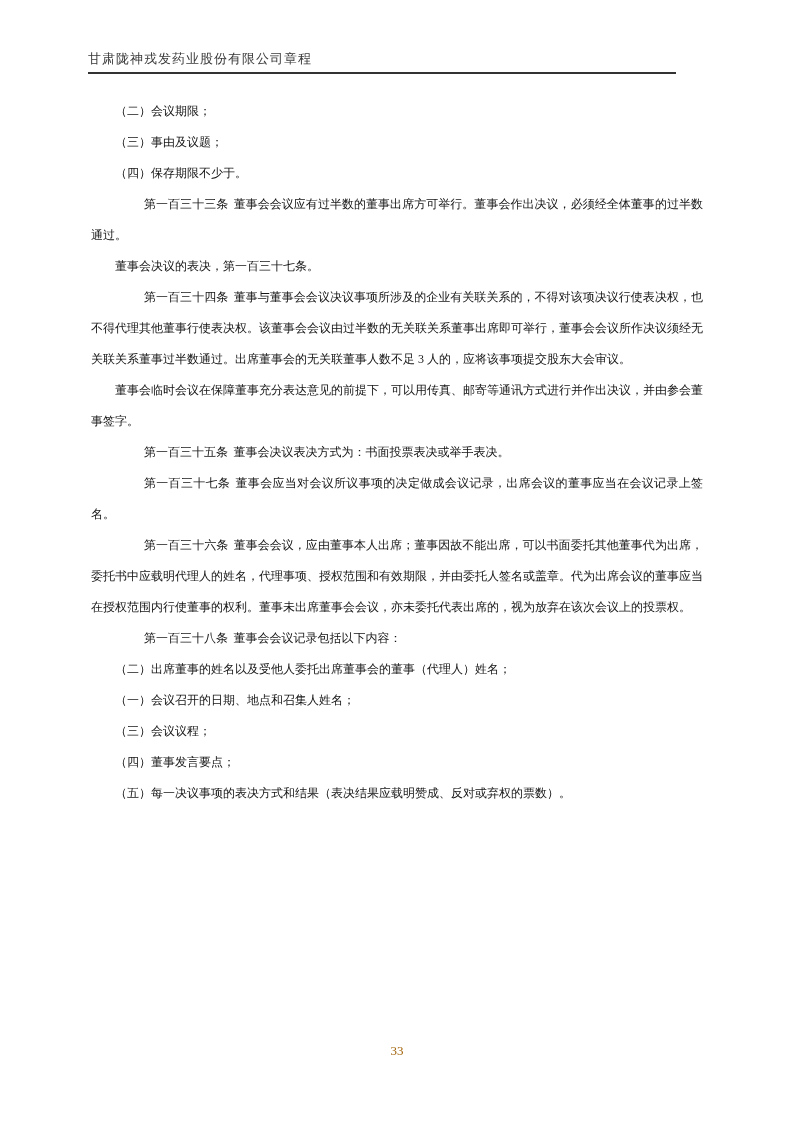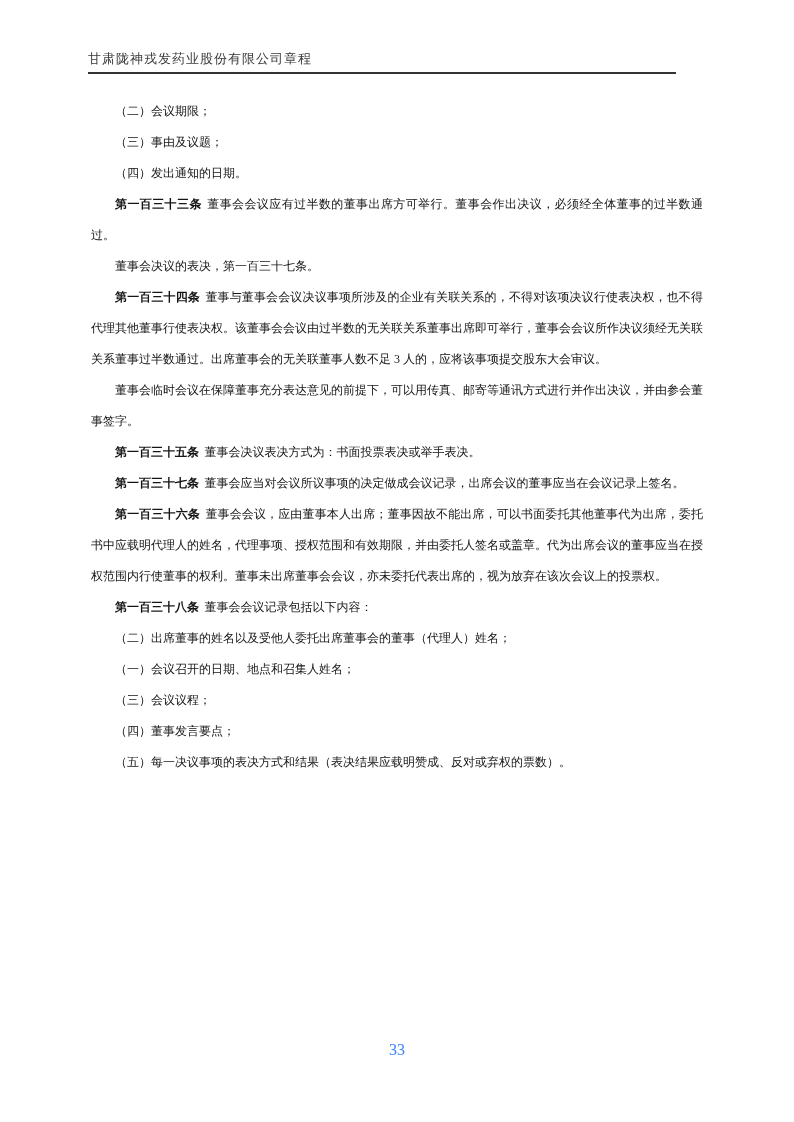--- a/index.html
+++ b/index.html
@@ -38,47 +38,48 @@
   }
   .para {
     margin: 0;
     font-size: 12px;
     line-height: 31px;
     text-align: justify;
     text-indent: 2em;
     color: #141414;
   }
   .lead {
-    font-weight: bold;
+    font-weight: normal;
     margin-right: 0.45em;
+    margin-left: 29px;
   }
   .footer {
     position: absolute;
     left: 0;
     top: 1041px;
     width: 794px;
     text-align: center;
   }
   .page-number {
-    font-size: 16px;
-    color: #3b82f6;
+    font-size: 13px;
+    color: #a16207;
   }
 </style>
 </head>
 <body>
 
 <div class="page">
   <div class="header">
     <div class="header-title">甘肃陇神戎发药业股份有限公司章程</div>
   </div>
 
   <div class="doc-body" id="paragraphs">
       <p class="para"><span>（二）会议期限；</span></p>
       <p class="para"><span>（三）事由及议题；</span></p>
-      <p class="para"><span>（四）发出通知的日期。</span></p>
+      <p class="para"><span>（四）保存期限不少于。</span></p>
       <p class="para"><span class="lead">第一百三十三条</span><span>董事会会议应有过半数的董事出席方可举行。董事会作出决议，必须经全体董事的过半数通过。</span></p>
       <p class="para"><span>董事会决议的表决，第一百三十七条。</span></p>
       <p class="para"><span class="lead">第一百三十四条</span><span>董事与董事会会议决议事项所涉及的企业有关联关系的，不得对该项决议行使表决权，也不得代理其他董事行使表决权。该董事会会议由过半数的无关联关系董事出席即可举行，董事会会议所作决议须经无关联关系董事过半数通过。出席董事会的无关联董事人数不足 3 人的，应将该事项提交股东大会审议。</span></p>
       <p class="para"><span>董事会临时会议在保障董事充分表达意见的前提下，可以用传真、邮寄等通讯方式进行并作出决议，并由参会董事签字。</span></p>
       <p class="para"><span class="lead">第一百三十五条</span><span>董事会决议表决方式为：书面投票表决或举手表决。</span></p>
       <p class="para"><span class="lead">第一百三十七条</span><span>董事会应当对会议所议事项的决定做成会议记录，出席会议的董事应当在会议记录上签名。</span></p>
       <p class="para"><span class="lead">第一百三十六条</span><span>董事会会议，应由董事本人出席；董事因故不能出席，可以书面委托其他董事代为出席，委托书中应载明代理人的姓名，代理事项、授权范围和有效期限，并由委托人签名或盖章。代为出席会议的董事应当在授权范围内行使董事的权利。董事未出席董事会会议，亦未委托代表出席的，视为放弃在该次会议上的投票权。</span></p>
       <p class="para"><span class="lead">第一百三十八条</span><span>董事会会议记录包括以下内容：</span></p>
       <p class="para"><span>（二）出席董事的姓名以及受他人委托出席董事会的董事（代理人）姓名；</span></p>
       <p class="para"><span>（一）会议召开的日期、地点和召集人姓名；</span></p>

